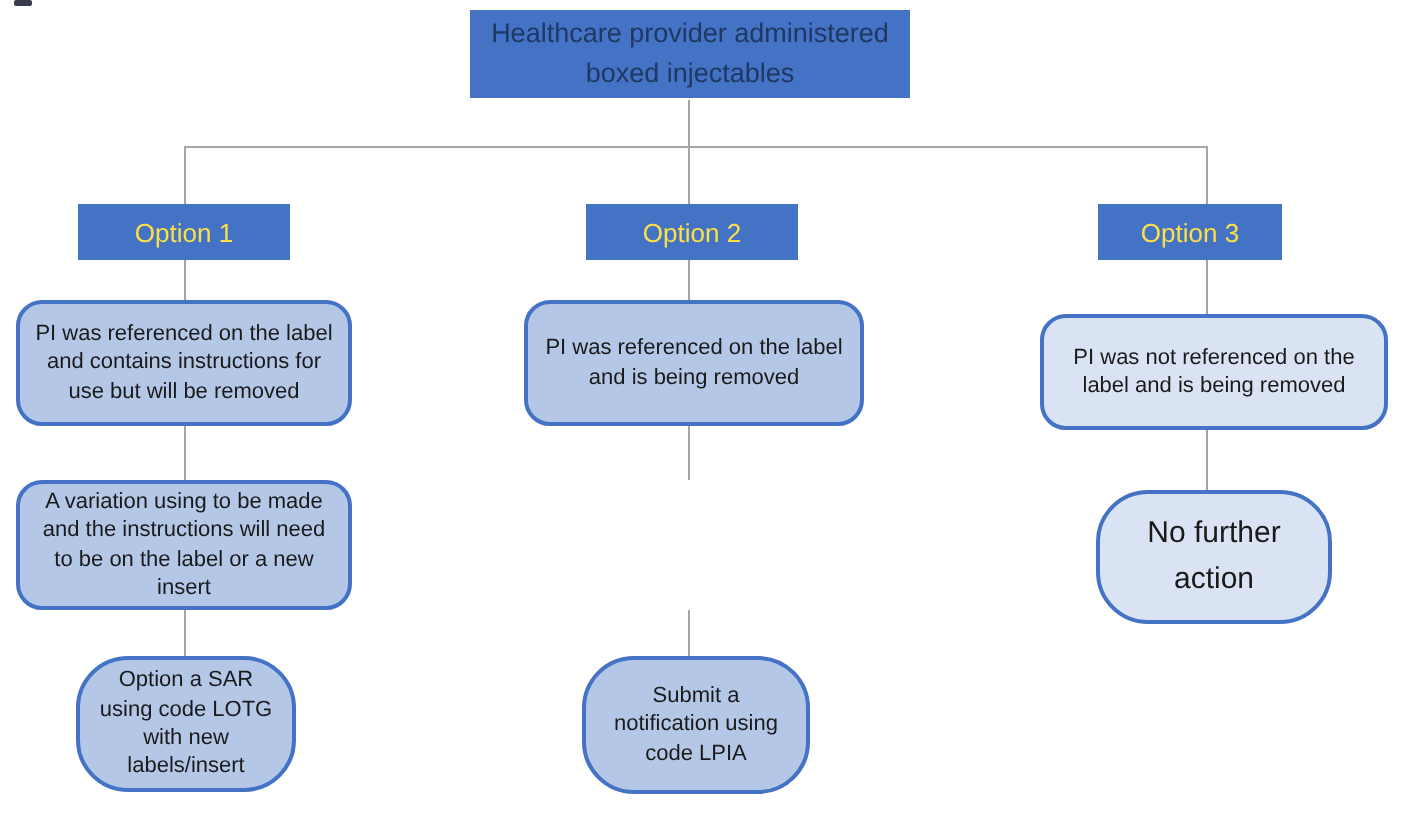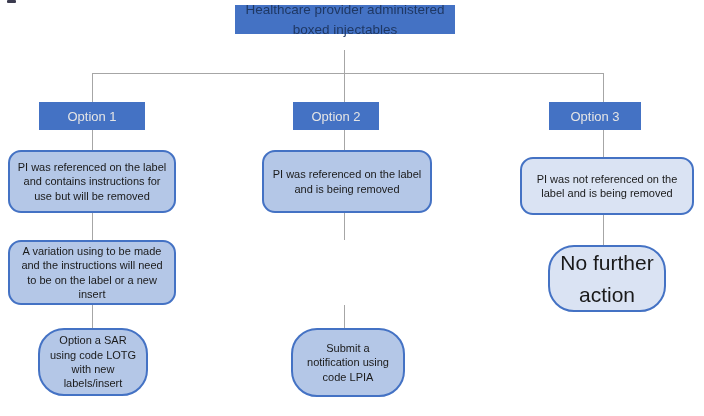--- a/index.html
+++ b/index.html
@@ -14,54 +14,54 @@
     position: absolute; left: 0; top: 0;
     width: 704px; height: 416px;
     background: #ffffff;
   }
   .node {
     position: absolute;
     display: flex; align-items: center; justify-content: center;
     text-align: center;
   }
   .root-box {
-    left: 235px; top: 5px; width: 220px; height: 29px;
+    left: 235px; top: 5px; width: 220px; height: 44px;
     background: #4472C4;
     color: #1F3864;
     font-size: 13.5px; line-height: 1.45; font-weight: 400;
     padding: 2px 10px;
   }
   .option-box {
     top: 102px; height: 28px;
     background: #4472C4;
-    color: #e5e5e5;
+    color: #fde047;
     font-size: 13px;
   }
   .option-1 { left: 39px;  width: 106px; }
-  .option-2 { left: 293px; width: 86px; }
+  .option-2 { left: 293px; width: 106px; }
   .option-3 { left: 549px; width: 92px; }
   .soft-box {
     background: #B4C7E7;
     border: 2px solid #4472C4;
     border-radius: 13px;
     color: #1a1a1a;
     font-size: 11px; line-height: 1.3;
     padding: 4px 7px;
   }
   .lighter { background: #DAE3F3; text-align: center; }
   .c1 { left: 8px;   width: 168px; }
   .c2 { left: 262px; width: 170px; }
   .row1 { top: 150px; height: 63px; }
   .row2 { top: 240px; height: 65px; }
   .stadium { border-radius: 26px; }
   .c1-end { left: 38px;  top: 328px; width: 110px; height: 68px; }
   .c2-end { left: 291px; top: 328px; width: 114px; height: 69px; }
   .c3-row1 { left: 520px; top: 157px; width: 174px; height: 58px; }
   .c3-end  { left: 548px; top: 245px; width: 118px; height: 67px;
-             font-size: 21px; line-height: 1.5; }
+             font-size: 15px; line-height: 1.5; }
   .line {
     position: absolute;
     background: #A6A6A6;
   }
   .vline { width: 1px; }
   .hline { height: 1px; }
   .artifact {
     position: absolute; left: 7px; top: 0; width: 9px; height: 3px;
     background: #3b3b4f; border-radius: 1px;
   }

